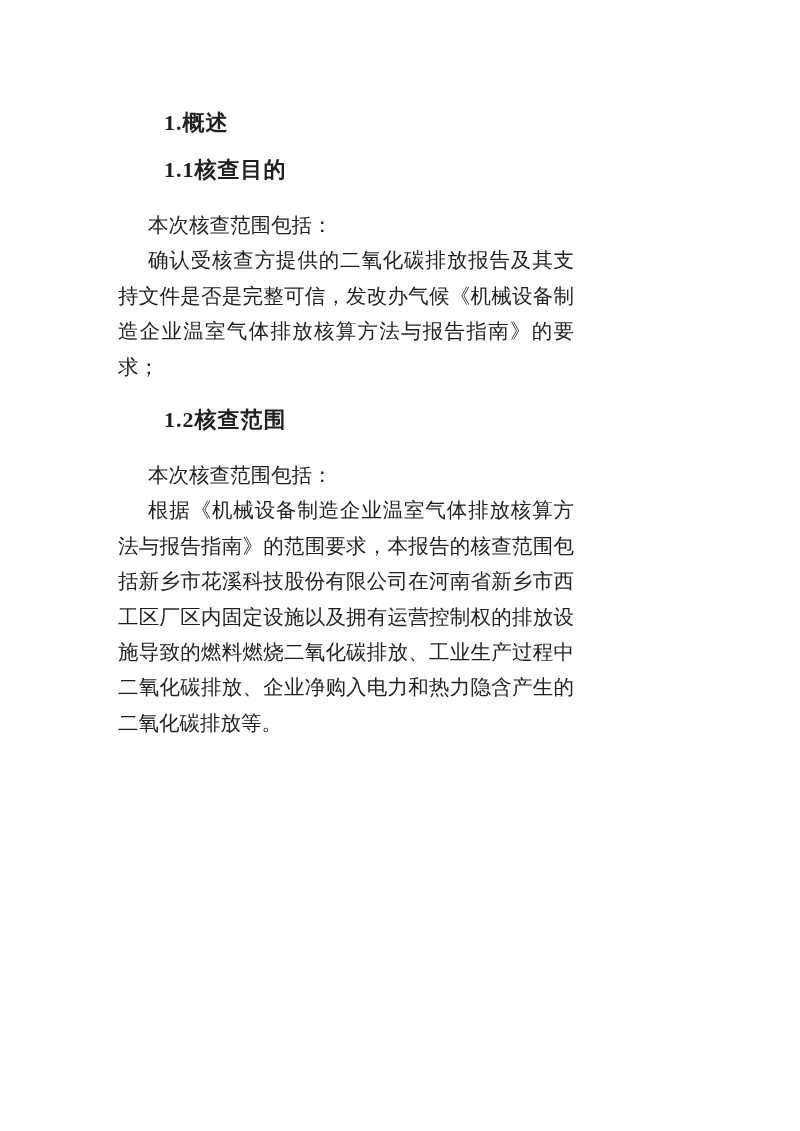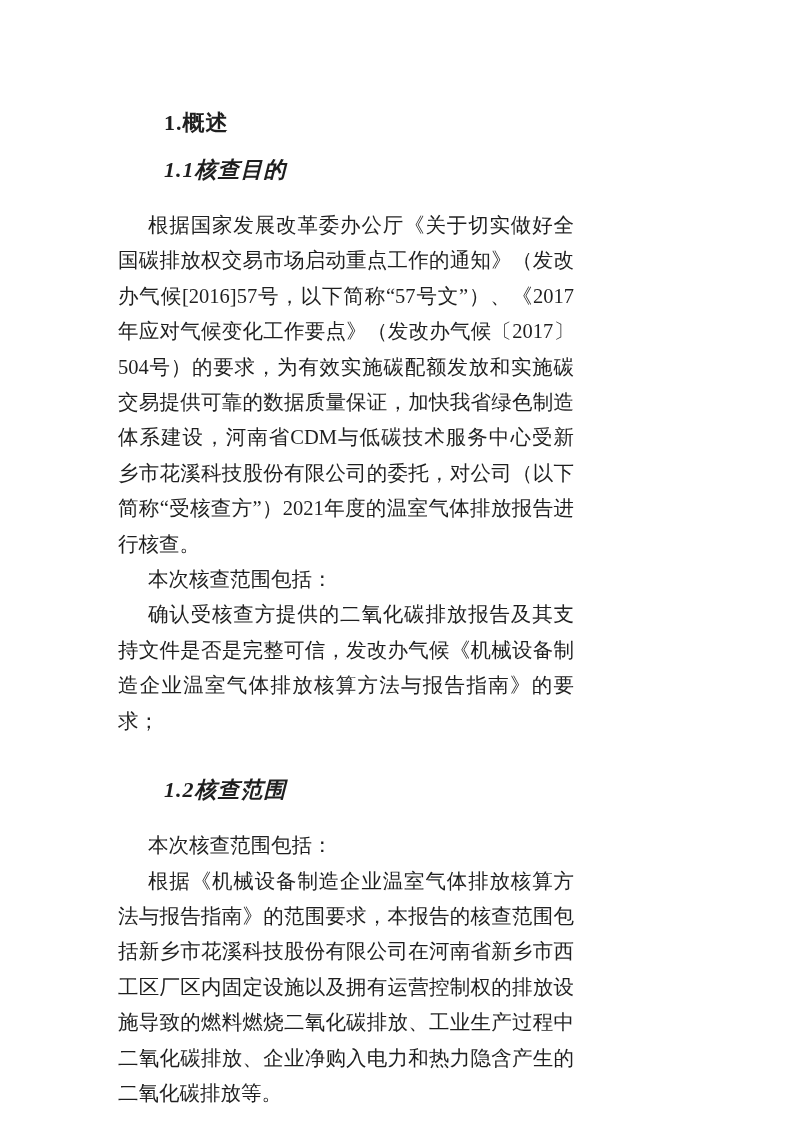--- a/index.html
+++ b/index.html
@@ -24,44 +24,42 @@
   }
   .heading {
     font-size: 22px;
     font-weight: bold;
     line-height: 30px;
     margin: 0 0 0 46px;
     letter-spacing: 1px;
   }
   .heading.sub {
     margin: 17px 0 23px 46px;
-    font-style: italic;
   }
   .heading.sub.spaced {
-    margin-top: 36px;
+    margin-top: 20px;
   }
   .page p {
     font-size: 20.5px;
     line-height: 35.4px;
     margin: 0;
     text-align: justify;
     text-justify: inter-character;
     text-indent: 30px;
     word-break: break-all;
   }
 </style>
 </head>
 <body>
 
 <main class="page">
   <h1 class="heading">1.概述</h1>
 
   <h2 class="heading sub">1.1核查目的</h2>
 
-  <p>根据国家发展改革委办公厅《关于切实做好全国碳排放权交易市场启动重点工作的通知》（发改办气候[2016]57号，以下简称“57号文”）、《2017年应对气候变化工作要点》（发改办气候〔2017〕504号）的要求，为有效实施碳配额发放和实施碳交易提供可靠的数据质量保证，加快我省绿色制造体系建设，河南省CDM与低碳技术服务中心受新乡市花溪科技股份有限公司的委托，对公司（以下简称“受核查方”）2021年度的温室气体排放报告进行核查。</p>
 
   <p>本次核查范围包括：</p>
 
   <p>确认受核查方提供的二氧化碳排放报告及其支持文件是否是完整可信，发改办气候《机械设备制造企业温室气体排放核算方法与报告指南》的要求；</p>
 
 
   <h2 class="heading sub spaced">1.2核查范围</h2>
 
   <p>本次核查范围包括：</p>
 

